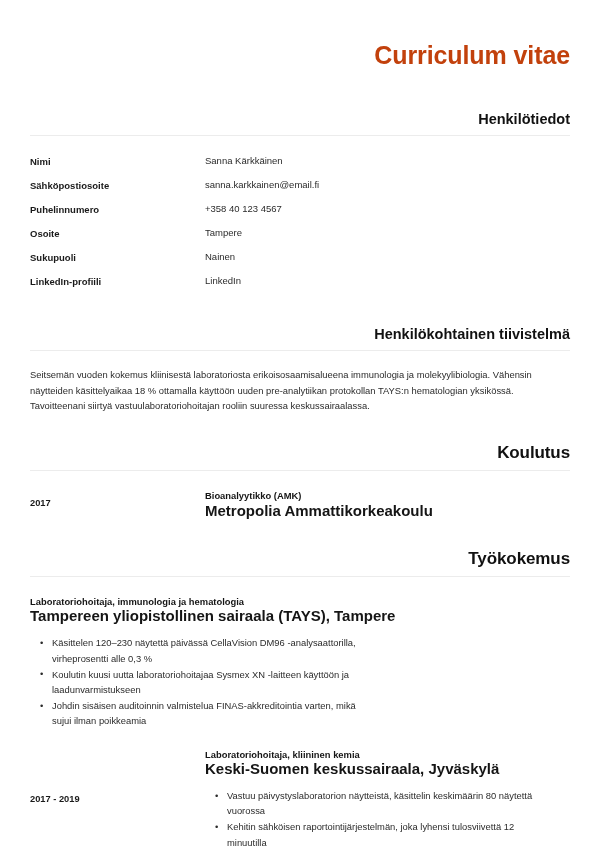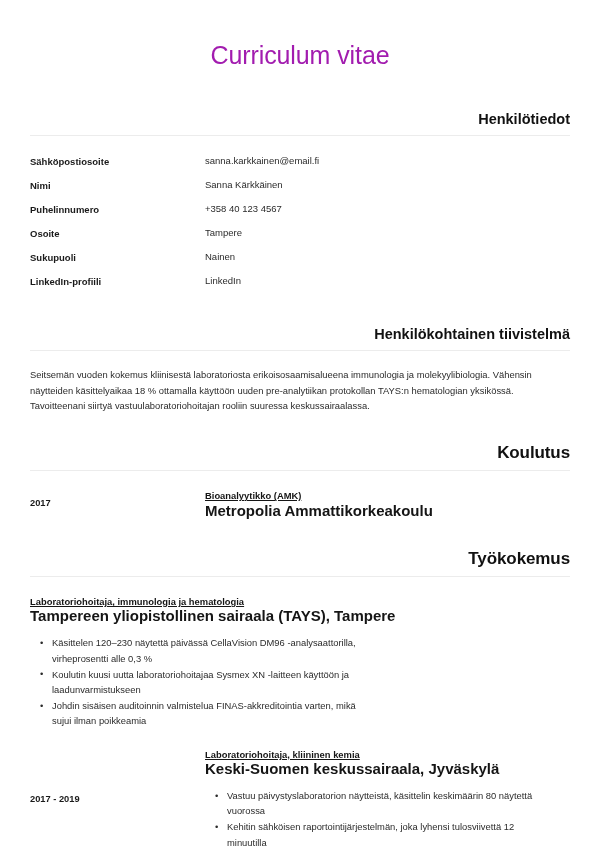--- a/index.html
+++ b/index.html
@@ -19,25 +19,25 @@
     width: 600px;
     height: 848px;
     padding: 28px 30px 30px 30px;
     background: #ffffff;
     position: relative;
     overflow: hidden;
   }
 
   
   .doc-title {
-    text-align: center;
+    text-align: right;
     font-size: 25px;
-    font-weight: normal;
+    font-weight: bold;
     letter-spacing: -0.1px;
-    color: #a21caf;
+    color: #c2410c;
     margin: 12px 0 0 0;
     line-height: 1.2;
   }
 
   
   .section {
     margin-top: 0;
   }
   .section-head {
     margin: 0;
@@ -115,21 +115,20 @@
     padding-top: 0.5px;
   }
   .entry .body {
     flex: 1 1 auto;
   }
   .entry .title-line {
     font-size: 9.4px;
     font-weight: bold;
     color: #151515;
     line-height: 14.2px;
-    text-decoration: underline;
   }
   .entry .org-line {
     font-size: 15px;
     font-weight: bold;
     color: #151515;
     line-height: 14.2px;
   }
   .entry ul {
     margin: 12px 0 0 0;
     padding-left: 22px;
@@ -161,26 +160,26 @@
   <h1 class="doc-title">Curriculum vitae</h1>
 
   <div class="sec-gap-1"></div>
 
   <section class="section">
     <h2 class="section-head small">Henkilötiedot</h2>
     <hr class="rule">
 
     <div class="details">
       <div class="row">
+        <div class="col-left">Nimi</div>
+        <div class="col-right">Sanna Kärkkäinen</div>
+      </div>
+      <div class="row">
         <div class="col-left">Sähköpostiosoite</div>
         <div class="col-right">sanna.karkkainen@email.fi</div>
-      </div>
-      <div class="row">
-        <div class="col-left">Nimi</div>
-        <div class="col-right">Sanna Kärkkäinen</div>
       </div>
       <div class="row">
         <div class="col-left">Puhelinnumero</div>
         <div class="col-right">+358 40 123 4567</div>
       </div>
       <div class="row">
         <div class="col-left">Osoite</div>
         <div class="col-right">Tampere</div>
       </div>
       <div class="row">

